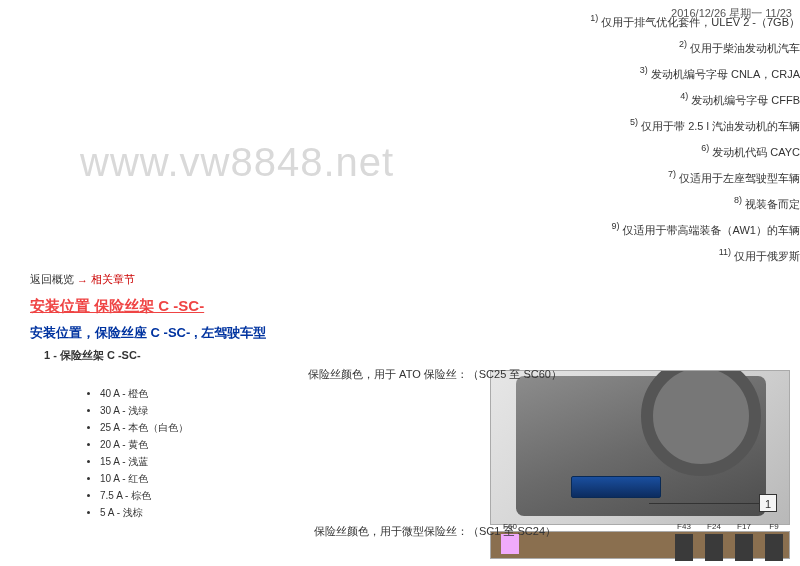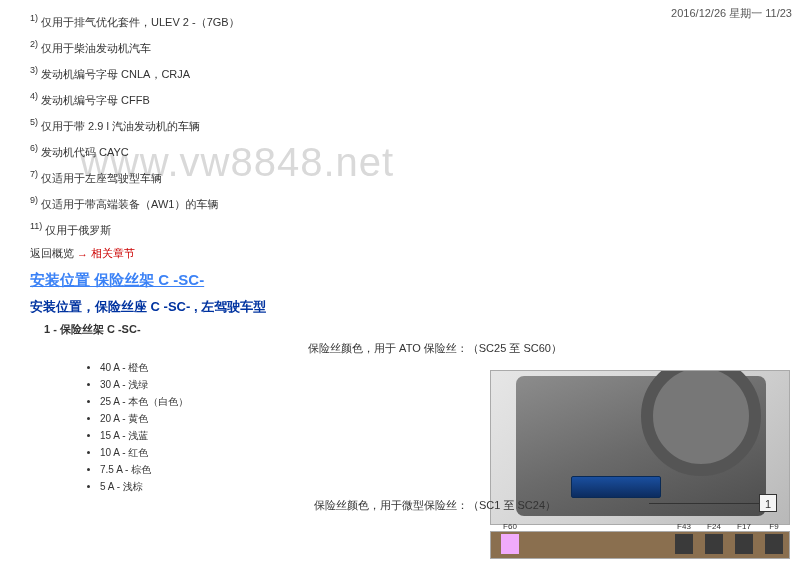--- a/index.html
+++ b/index.html
@@ -19,26 +19,27 @@
     top: 6px;
     right: 8px;
     font-size: 11px;
     color: #555;
   }
   .footnote-list { margin-bottom: 8px; }
   .footnote {
     font-size: 11px;
     margin: 4px 0 8px 0;
     line-height: 1.4;
+    text-align: right;
   }
   .footnote sup { font-size: 9px; vertical-align: super; margin-right: 3px; }
   .back-link { font-size: 11px; margin: 6px 12px 10px 0; }
   .red-link { color: #c00; }
   .section-heading {
-    color: #3b82f6;
+    color: #ef4444;
     font-size: 15px;
     font-weight: bold;
     text-decoration: underline;
     margin: 10px 0 8px 0;
   }
   .sub-heading {
     color: #0033a0;
     font-size: 13px;
     font-weight: bold;
     margin: 6px 0 6px 0;
@@ -130,21 +131,21 @@
     width: 300px;
     height: 28px;
     border: 1px solid #aaa;
     background: #8a6f4f;
     position: relative;
     display: flex;
     justify-content: flex-end;
     align-items: flex-start;
   }
   .fuse-slot {
-    width: 18px; height: 20px;
+    width: 18px; height: 27px;
     background: #3a3a3a;
     margin: 2px 6px 0 6px;
     position: relative;
   }
   .fuse-label {
     position: absolute;
     top: -12px;
     left: 50%;
     transform: translateX(-50%);
     font-size: 8px;
@@ -164,23 +165,24 @@
 <div class="timestamp">2016/12/26 星期一 11/23</div>
 <div class="watermark">www.vw8848.net</div>
 
 <div class="content">
 
   <div class="footnote-list">
     <div class="footnote"><sup>1)</sup><span>仅用于排气优化套件，ULEV 2 -（7GB）</span></div>
     <div class="footnote"><sup>2)</sup><span>仅用于柴油发动机汽车</span></div>
     <div class="footnote"><sup>3)</sup><span>发动机编号字母 CNLA，CRJA</span></div>
     <div class="footnote"><sup>4)</sup><span>发动机编号字母 CFFB</span></div>
-    <div class="footnote"><sup>5)</sup><span>仅用于带 2.9 l 汽油发动机的车辆</span></div>
+    <div class="footnote"><sup>5)</sup><span>仅用于带 2.5 l 汽油发动机的车辆</span></div>
     <div class="footnote"><sup>6)</sup><span>发动机代码 CAYC</span></div>
     <div class="footnote"><sup>7)</sup><span>仅适用于左座驾驶型车辆</span></div>
+    <div class="footnote"><sup>8)</sup><span>视装备而定</span></div>
     <div class="footnote"><sup>9)</sup><span>仅适用于带高端装备（AW1）的车辆</span></div>
     <div class="footnote"><sup>11)</sup><span>仅用于俄罗斯</span></div>
   </div>
 
   <div class="back-link">
     <span>返回概览</span><span class="red-link"> → 相关章节</span>
   </div>
 
   <div class="section-heading">安装位置 保险丝架 C -SC-</div>
   <div class="sub-heading">安装位置，保险丝座 C -SC- , 左驾驶车型</div>

